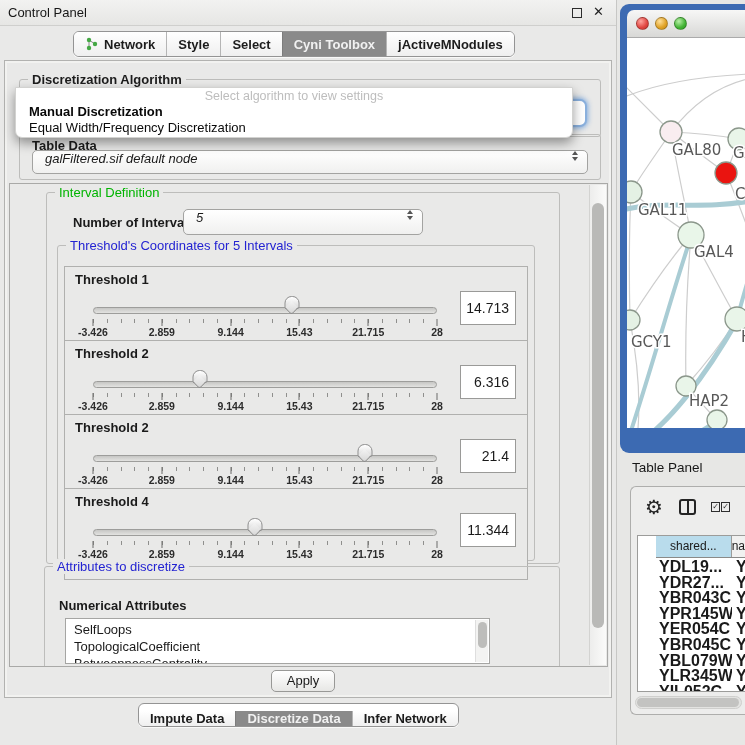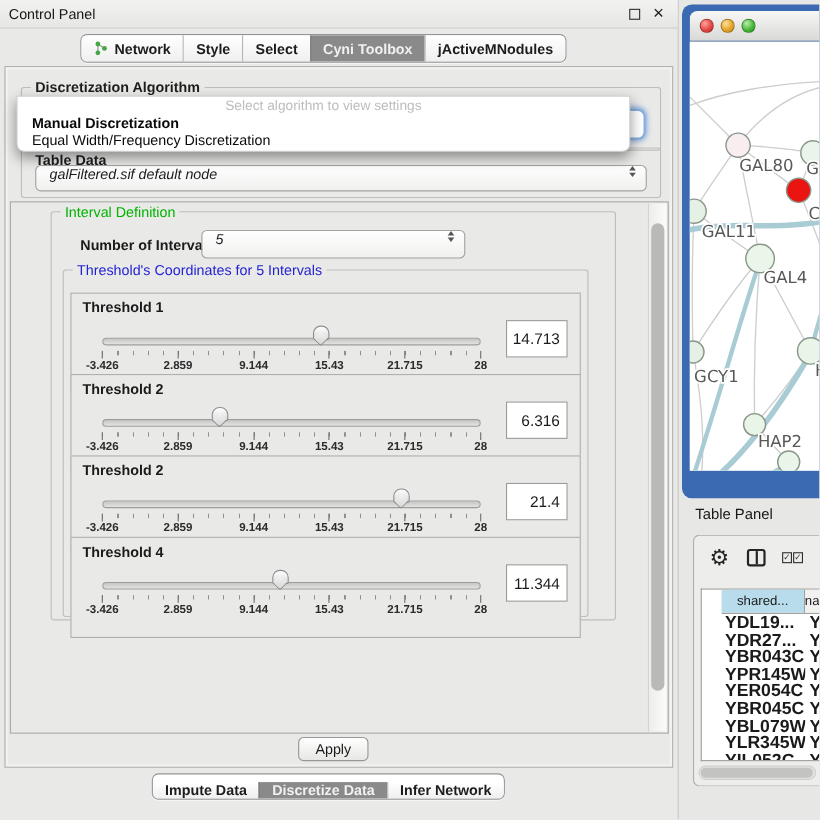--- a/index.html
+++ b/index.html
@@ -330,20 +330,34 @@
                     <span style="left: 60%;">15.43</span>
                     <span style="left: 80%;">21.715</span>
                     <span style="left: 100%;">28</span>
                   </div>
               </div>
               <div class="valbox">11.344</div>
             </div>
           </div>
         </div>
 
+        <div class="group" id="attr-group">
+          <span class="gtitle blue">Attributes to discretize</span>
+          <span id="attr-heading">Numerical Attributes</span>
+          <div class="listbox">
+            <div id="attr-list">
+                <div class="attr-item">SelfLoops</div>
+                <div class="attr-item">TopologicalCoefficient</div>
+                <div class="attr-item">BetweennessCentrality</div>
+              </div>
+            <div class="list-scroll">
+                <div class="vthumb"></div>
+              </div>
+          </div>
+        </div>
 
         <div class="vsb">
             <div class="vthumb"></div>
           </div>
       </div>
 
       <div class="apply-btn">Apply</div>
     </div>
 
     <div class="segctl" id="bottom-tabs">

